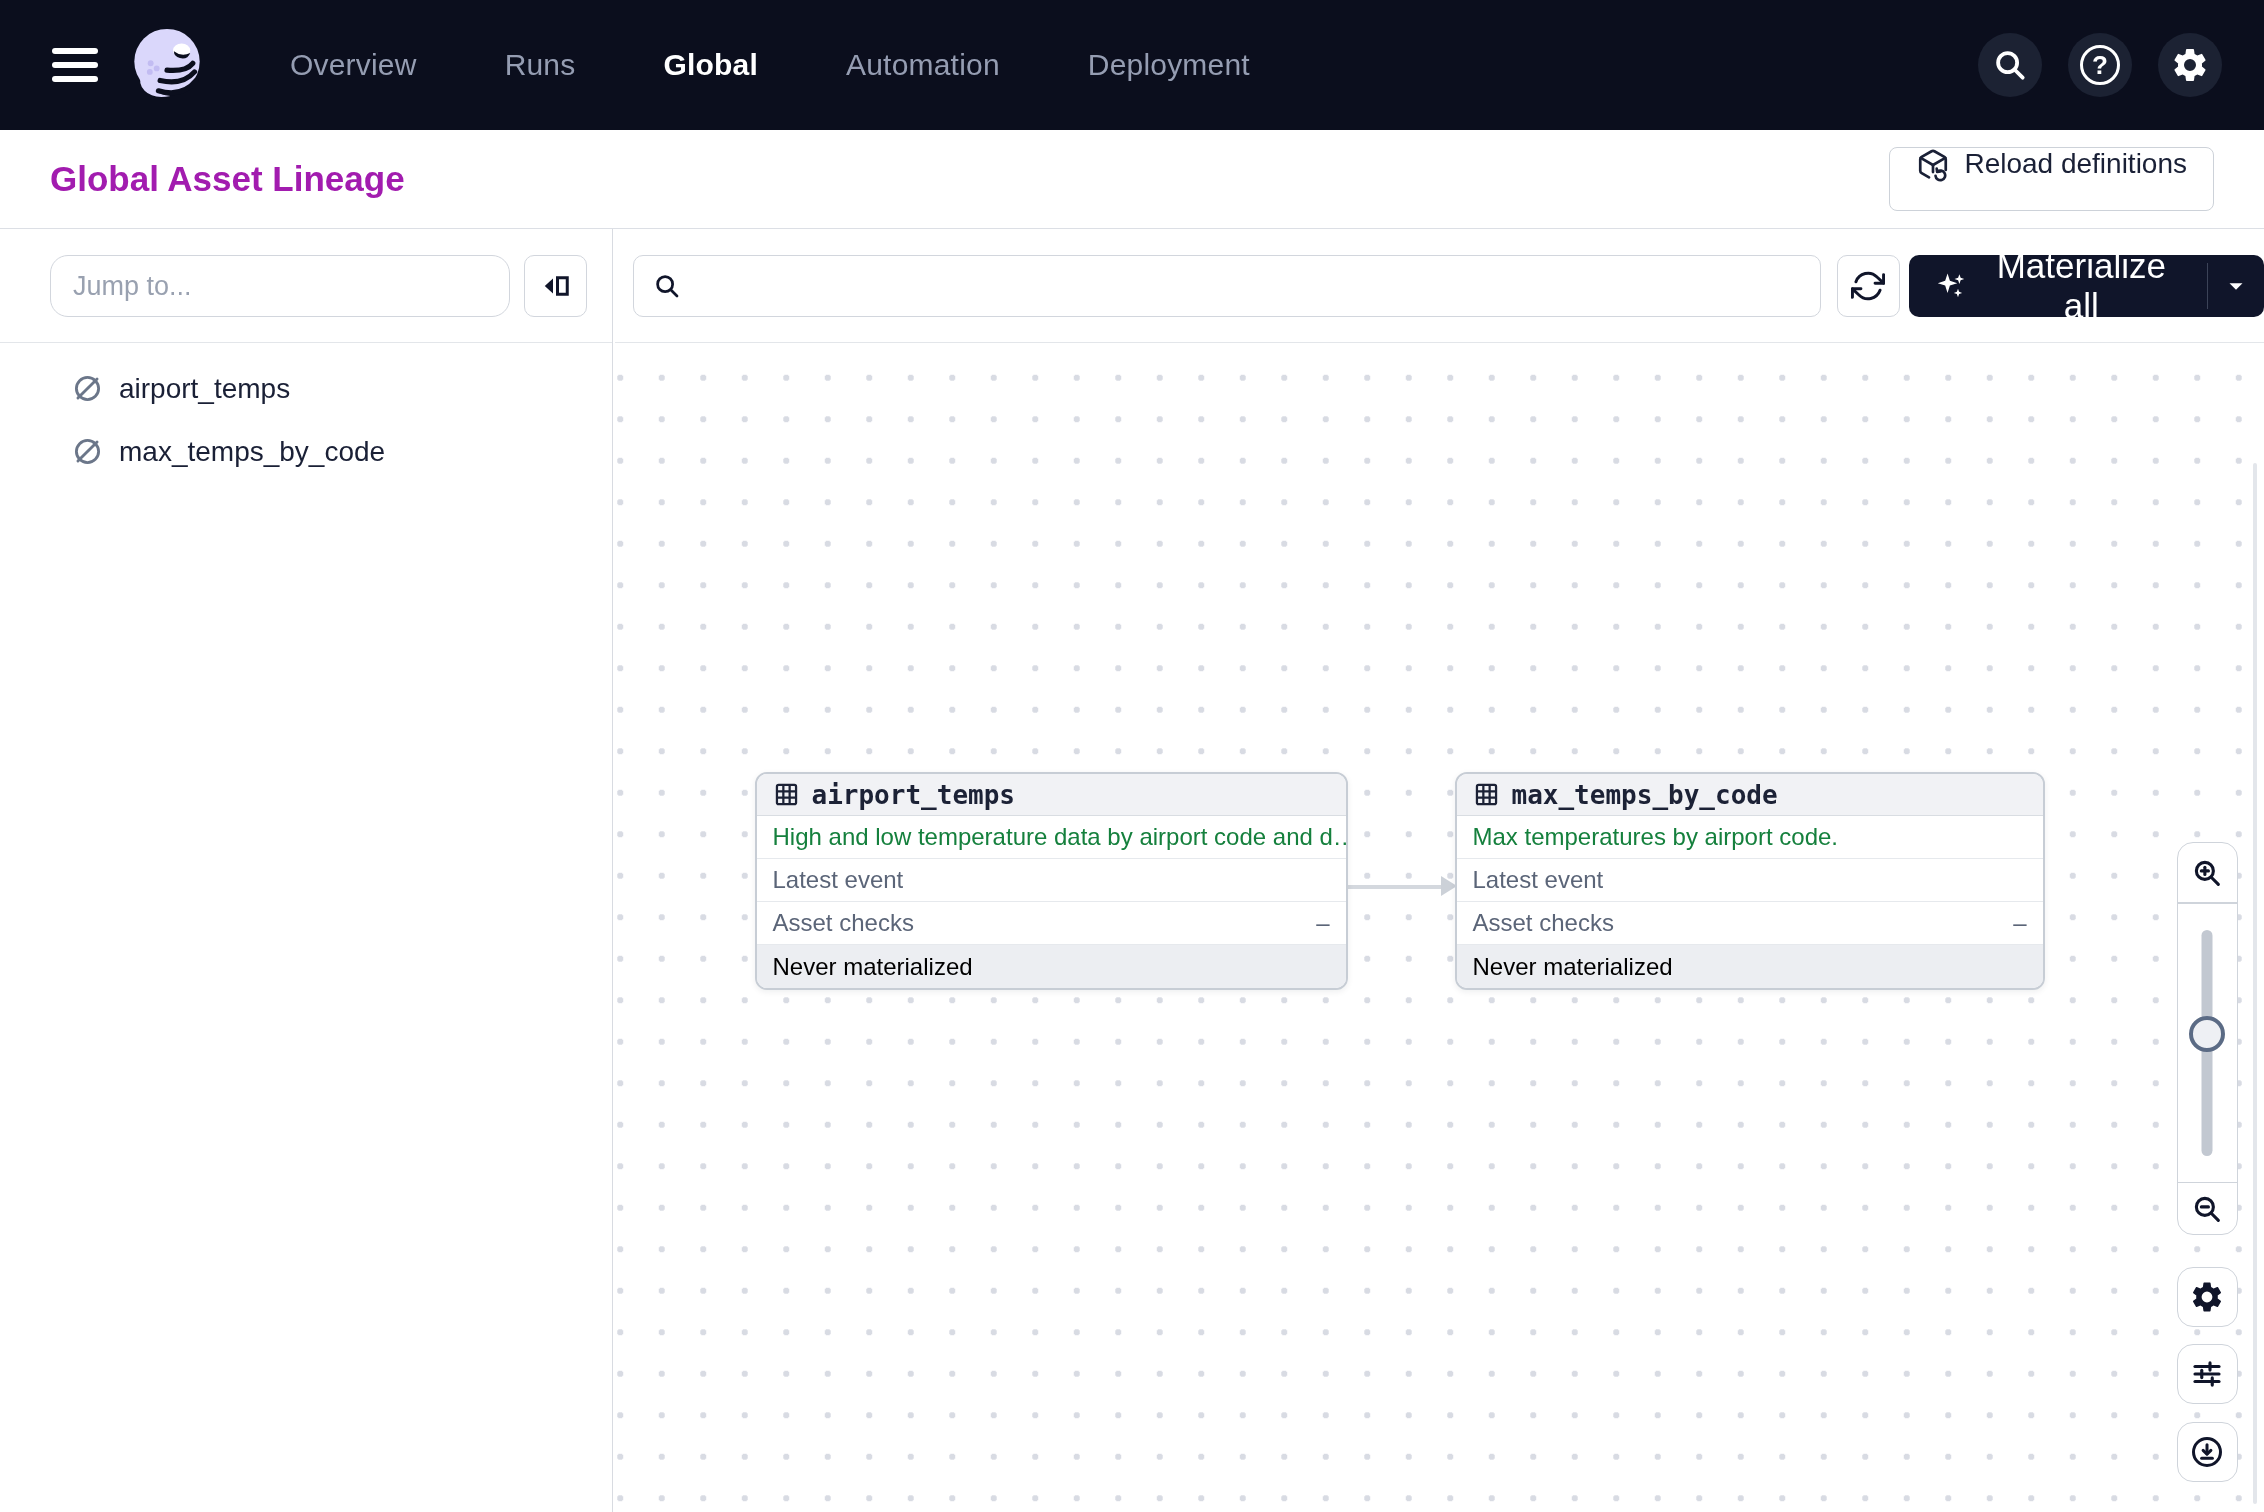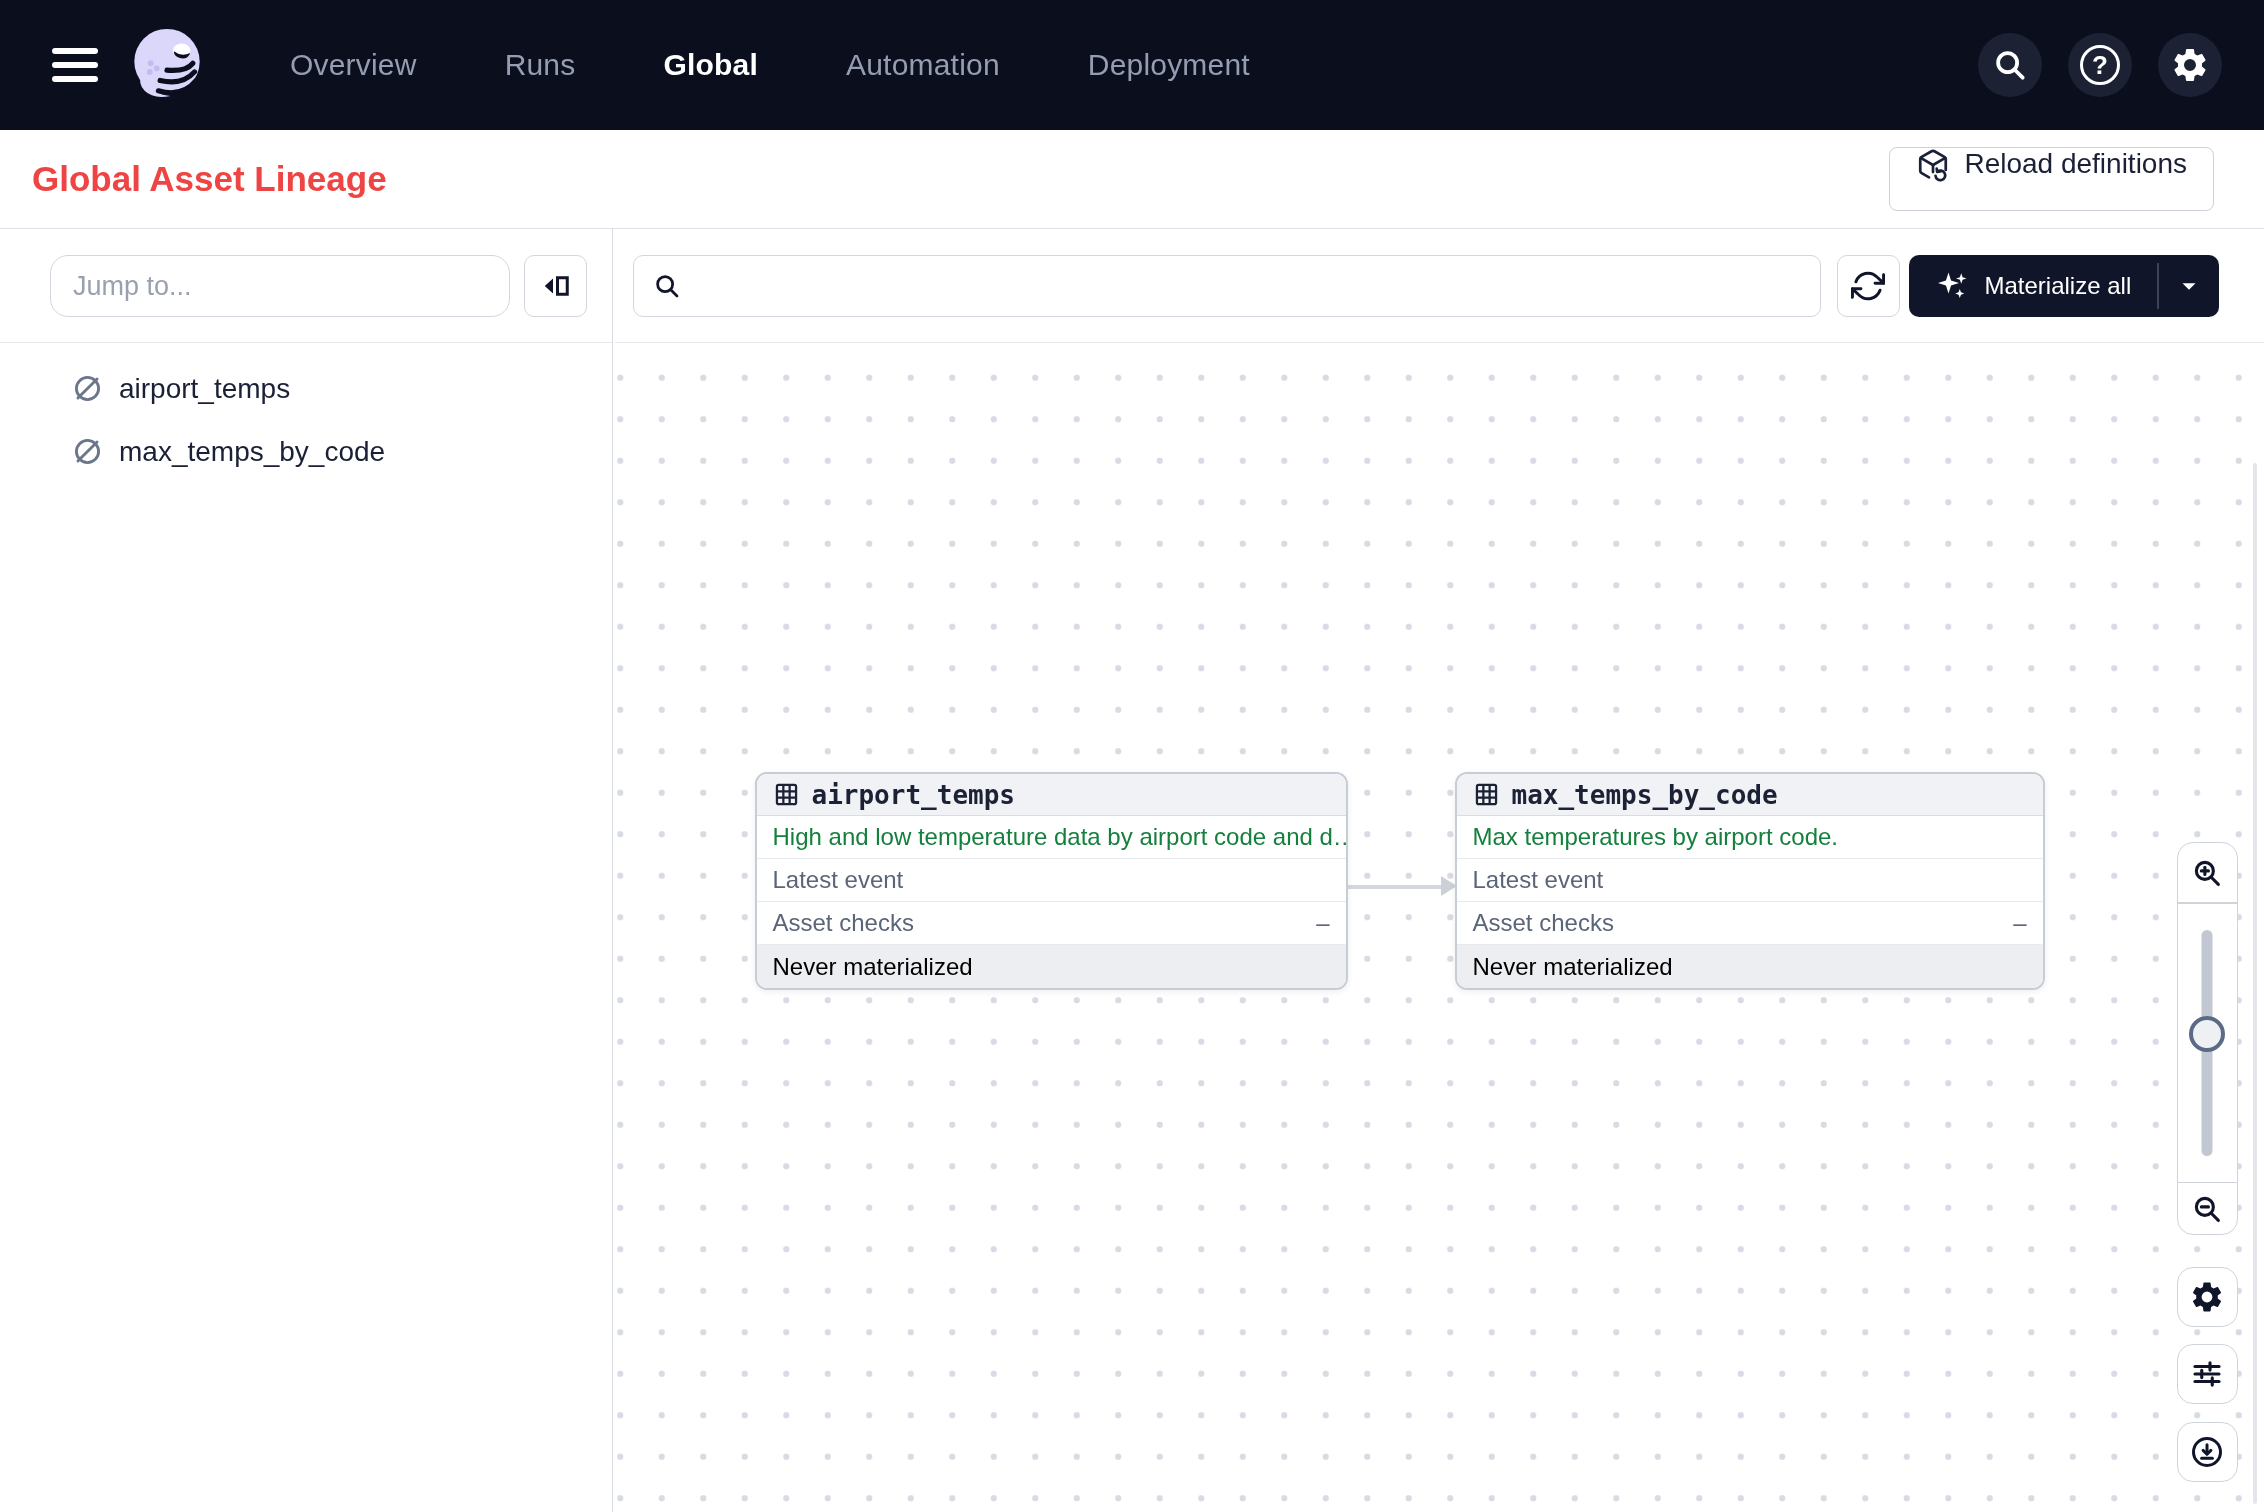--- a/index.html
+++ b/index.html
@@ -20,21 +20,21 @@
   .nav-iconbtn { width:64px; height:64px; border-radius:50%; background:#1c2233; border:none;
                  display:flex; align-items:center; justify-content:center; cursor:pointer; }
   .qmark { width:40px; height:40px; border:3.5px solid #fff; border-radius:50%;
            color:#fff; font-size:26px; font-weight:bold; display:flex;
            align-items:center; justify-content:center; }
 
   
   .page-header { position:absolute; left:0; top:130px; width:2264px; height:99px;
                  background:#fff; border-bottom:1.5px solid #dcdfe5;
                  display:flex; align-items:center; }
-  .page-title { margin-left:32px; font-size:35px; font-weight:bold; color:#ef4444; }
+  .page-title { margin-left:50px; font-size:35px; font-weight:bold; color:#a21caf; }
   .reload-btn { position:absolute; right:50px; top:17px; height:64px; padding:0 26px;
                 border:1.5px solid #cdd2d9; border-radius:8px; background:#fff;
                 display:flex; align-items:flex-start; gap:14px; font-size:28px; color:#1a2036;
                 cursor:pointer; }
 
   
   .sidebar { position:absolute; left:0; top:229px; width:613px; height:1283px;
              background:#fff; border-right:1.5px solid #d8dbe1; }
   .sidebar-toolbar { height:114px; border-bottom:1.5px solid #e3e6ea; position:relative; }
   .jump-input { position:absolute; left:50px; top:26px; width:460px; height:62px;
@@ -57,21 +57,21 @@
                  display:flex; align-items:center; padding:0 18px; gap:12px; }
   .search-input { flex:1; border:none; outline:none; font-size:29px;
                   font-family:"DejaVu Sans Mono",monospace; color:#1a2036; }
   .search-input::placeholder { color:#7e8798; }
   .refresh-btn { position:absolute; left:1222px; top:26px; width:63px; height:62px;
                  border:1.5px solid #d2d6dd; border-radius:10px; background:#fff;
                  display:flex; align-items:center; justify-content:center; cursor:pointer; }
   .materialize { position:absolute; left:1294px; top:26px; height:62px; border-radius:10px;
                  background:#10152a; display:flex; align-items:stretch; overflow:hidden; }
   .materialize-main { display:flex; align-items:center; gap:14px; padding:0 26px;
-                      color:#fff; font-size:24px; background:none; border:none; cursor:pointer; }
+                      color:#fff; font-size:35px; background:none; border:none; cursor:pointer; }
   .materialize-divider { width:1.5px; background:#3c4358; margin:8px 0; }
   .materialize-caret { width:60px; display:flex; align-items:center; justify-content:center;
                        background:none; border:none; cursor:pointer; }
 
   
   .canvas { position:relative; width:100%; height:1169px; background:#fff;
             background-image:radial-gradient(circle, #d8dbe3 3.2px, transparent 3.3px);
             background-size:41.5px 41.5px; background-position:26px 14px; }
 
   .edge { position:absolute; left:733px; top:542px; width:96px; height:3.5px; background:#d4d8de; }

